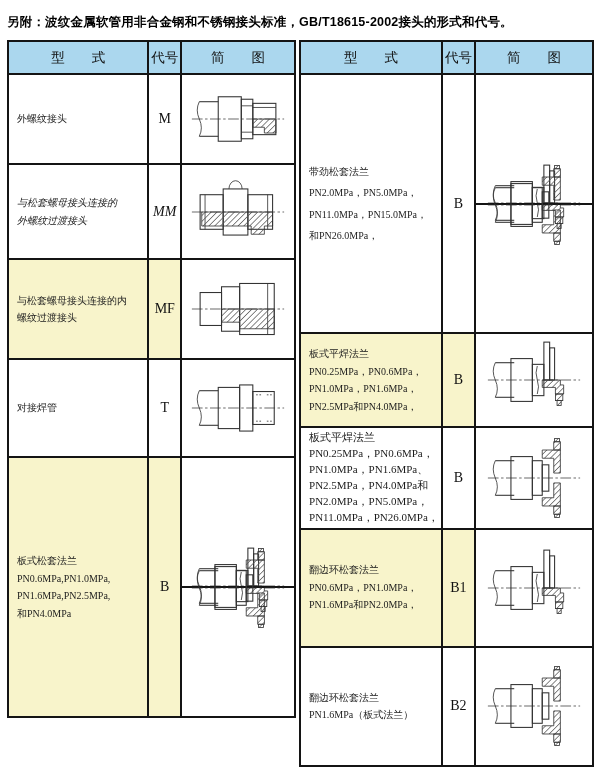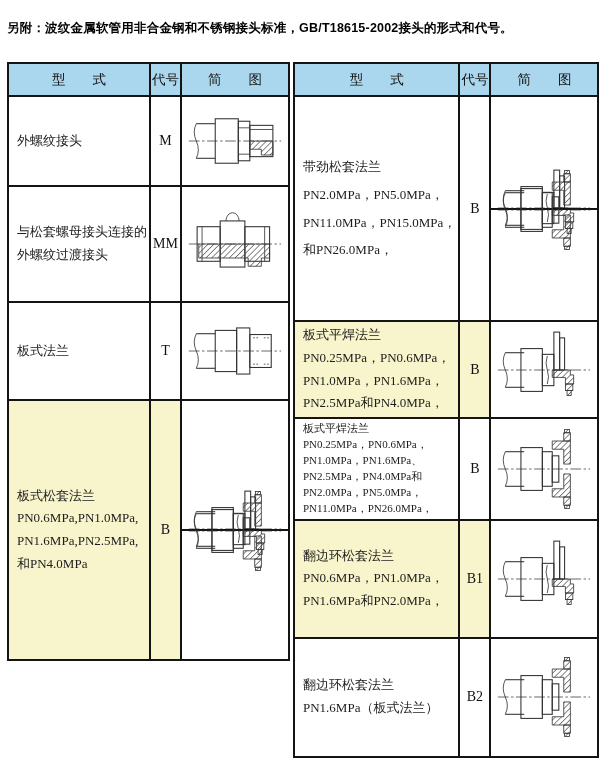--- a/index.html
+++ b/index.html
@@ -1,42 +1,42 @@
 <!DOCTYPE html>
 <html style="--header-bg: #abd7ee; --hl-bg: #f8f4cb;"><head>
 <meta charset="utf-8">
 <style>
   html,body{margin:0;padding:0;background:#ffffff;}
   body{width:600px;height:768px;overflow:hidden;font-family:"Liberation Sans",sans-serif;}
-  .page{padding:18px 6px 0 7px;}
+  .page{padding:12px 6px 0 7px;}
   .title{font-weight:bold;font-size:12.5px;color:#000;margin:2px 0 9px 0;white-space:pre;letter-spacing:0.2px;}
   .tables{display:flex;gap:3px;align-items:flex-start;}
-  table{border-collapse:collapse;table-layout:fixed;background:#fff;margin-top:16px;}
+  table{border-collapse:collapse;table-layout:fixed;background:#fff;}
   table{border:2px solid #141414;}
   th,td{border:2px solid #141414;box-sizing:border-box;overflow:hidden;}
   th{background:var(--header-bg,#abd7ee);font-weight:normal;font-size:13.5px;color:#111;
      font-family:"Liberation Serif","DejaVu Serif",serif;white-space:pre;text-align:center;}
   td{vertical-align:middle;}
-  td.label{font-size:13px;color:#1c1c1c;padding:2px 2px 2px 8px;line-height:1.75;
+  td.label{font-size:10px;color:#1c1c1c;padding:2px 2px 2px 8px;line-height:1.75;
      white-space:pre;font-family:"Liberation Serif","DejaVu Serif",serif;}
   td.label.lh-roomy{line-height:2.15;}
   td.label.lh-tight{line-height:1.45;font-size:11px;}
   td.code{text-align:center;font-size:14px;color:#111;font-family:"Liberation Serif","DejaVu Serif",serif;}
   td.diag-cell{padding:0;background:#fff;}
   .hl{background:var(--hl-bg,#f8f4cb);}
   .diag{display:flex;align-items:center;justify-content:center;width:100%;height:100%;}
   .diag svg{width:106px;height:84px;}
   .diag-stack{display:flex;flex-direction:column;width:100%;height:100%;}
   .diag-stack .diag{flex:1 1 0;min-height:0;}
   .diag-stack .diag + .diag{border-top:2px solid #141414;}
   
   tr.hh{height:33px;}
-  tr.h90{height:90px;} tr.h107{height:107px;} tr.h95{height:116px;} tr.h100{height:100px;}
+  tr.h90{height:90px;} tr.h107{height:107px;} tr.h95{height:95px;font-style:italic;} tr.h100{height:100px;}
   tr.h98{height:98px;} tr.h202{height:260px;}
-  tr.h225{height:225px;border-radius:12px;} tr.h115{height:94px;} tr.h118{height:118px;} tr.h119{height:119px;}
+  tr.h225{height:259px;border-radius:12px;} tr.h115{height:94px;} tr.h118{height:118px;} tr.h119{height:119px;}
 </style>
 </head>
 <body>
 
 <div class="page">
   <div class="title">另附：波纹金属软管用非合金钢和不锈钢接头标准，GB/T18615-2002接头的形式和代号。</div>
 
   <div class="tables">
 
     <table>
@@ -94,22 +94,44 @@
                   <line x1="20" y1="30" x2="20" y2="72" fill="none" stroke="#333" stroke-width="1"></line>
                   <rect x="42" y="23" width="30" height="56" fill="none" stroke="#333" stroke-width="1.3"></rect>
                   <path d="M49,23 a8,10 0 0 1 16,0" fill="none" stroke="#333" stroke-width="1"></path>
                   <rect x="72" y="30" width="30" height="42" fill="none" stroke="#333" stroke-width="1.3"></rect>
                   <line x1="96" y1="30" x2="96" y2="72" fill="none" stroke="#333" stroke-width="1"></line>
                   <path d="M16,51 L102,51 L102,68 L92,68 L92,78 L76,78 L76,68 L16,68 Z" fill="url(#h3)" stroke="#333" stroke-width="1"></path>
                 </svg>
               </div>
             </td>
       </tr>
+      <tr class="h100">
+        <td class="label hl">与松套螺母接头连接的内
+螺纹过渡接头</td>
+        <td class="code hl">MF</td>
+        <td class="diag-cell">
+              <div class="diag">
+                <svg viewBox="0 0 120 102" xmlns="http://www.w3.org/2000/svg">
+                  <defs>
+                    <pattern id="h4" width="5" height="5" patternUnits="userSpaceOnUse" patternTransform="rotate(45)">
+                      <line x1="0" y1="0" x2="0" y2="5" stroke="#555" stroke-width="1.7"></line>
+                    </pattern>
+                  </defs>
+                  <line x1="4" y1="51" x2="116" y2="51" stroke="#333" stroke-width="0.9" stroke-dasharray="13 3 3 3"></line>
+                  <rect x="14" y="31" width="26" height="40" fill="none" stroke="#333" stroke-width="1.3"></rect>
+                  <rect x="40" y="24" width="22" height="54" fill="none" stroke="#333" stroke-width="1.3"></rect>
+                  <rect x="62" y="20" width="42" height="62" fill="none" stroke="#333" stroke-width="1.3"></rect>
+                  <line x1="96" y1="20" x2="96" y2="82" fill="none" stroke="#333" stroke-width="1"></line>
+                  <path d="M40,51 L104,51 L104,75 L62,75 L62,67 L40,67 Z" fill="url(#h4)" stroke="#333" stroke-width="1"></path>
+                </svg>
+              </div>
+            </td>
+      </tr>
       <tr class="h98">
-        <td class="label">板式法兰</td>
+        <td class="label">对接焊管</td>
         <td class="code">T</td>
         <td class="diag-cell">
               <div class="diag">
                 <svg viewBox="0 0 120 102" xmlns="http://www.w3.org/2000/svg">
                   <defs>
                     <pattern id="h5" width="5" height="5" patternUnits="userSpaceOnUse" patternTransform="rotate(45)">
                       <line x1="0" y1="0" x2="0" y2="5" stroke="#555" stroke-width="1.7"></line>
                     </pattern>
                   </defs>
                   <line x1="4" y1="51" x2="116" y2="51" stroke="#333" stroke-width="0.9" stroke-dasharray="13 3 3 3"></line>

